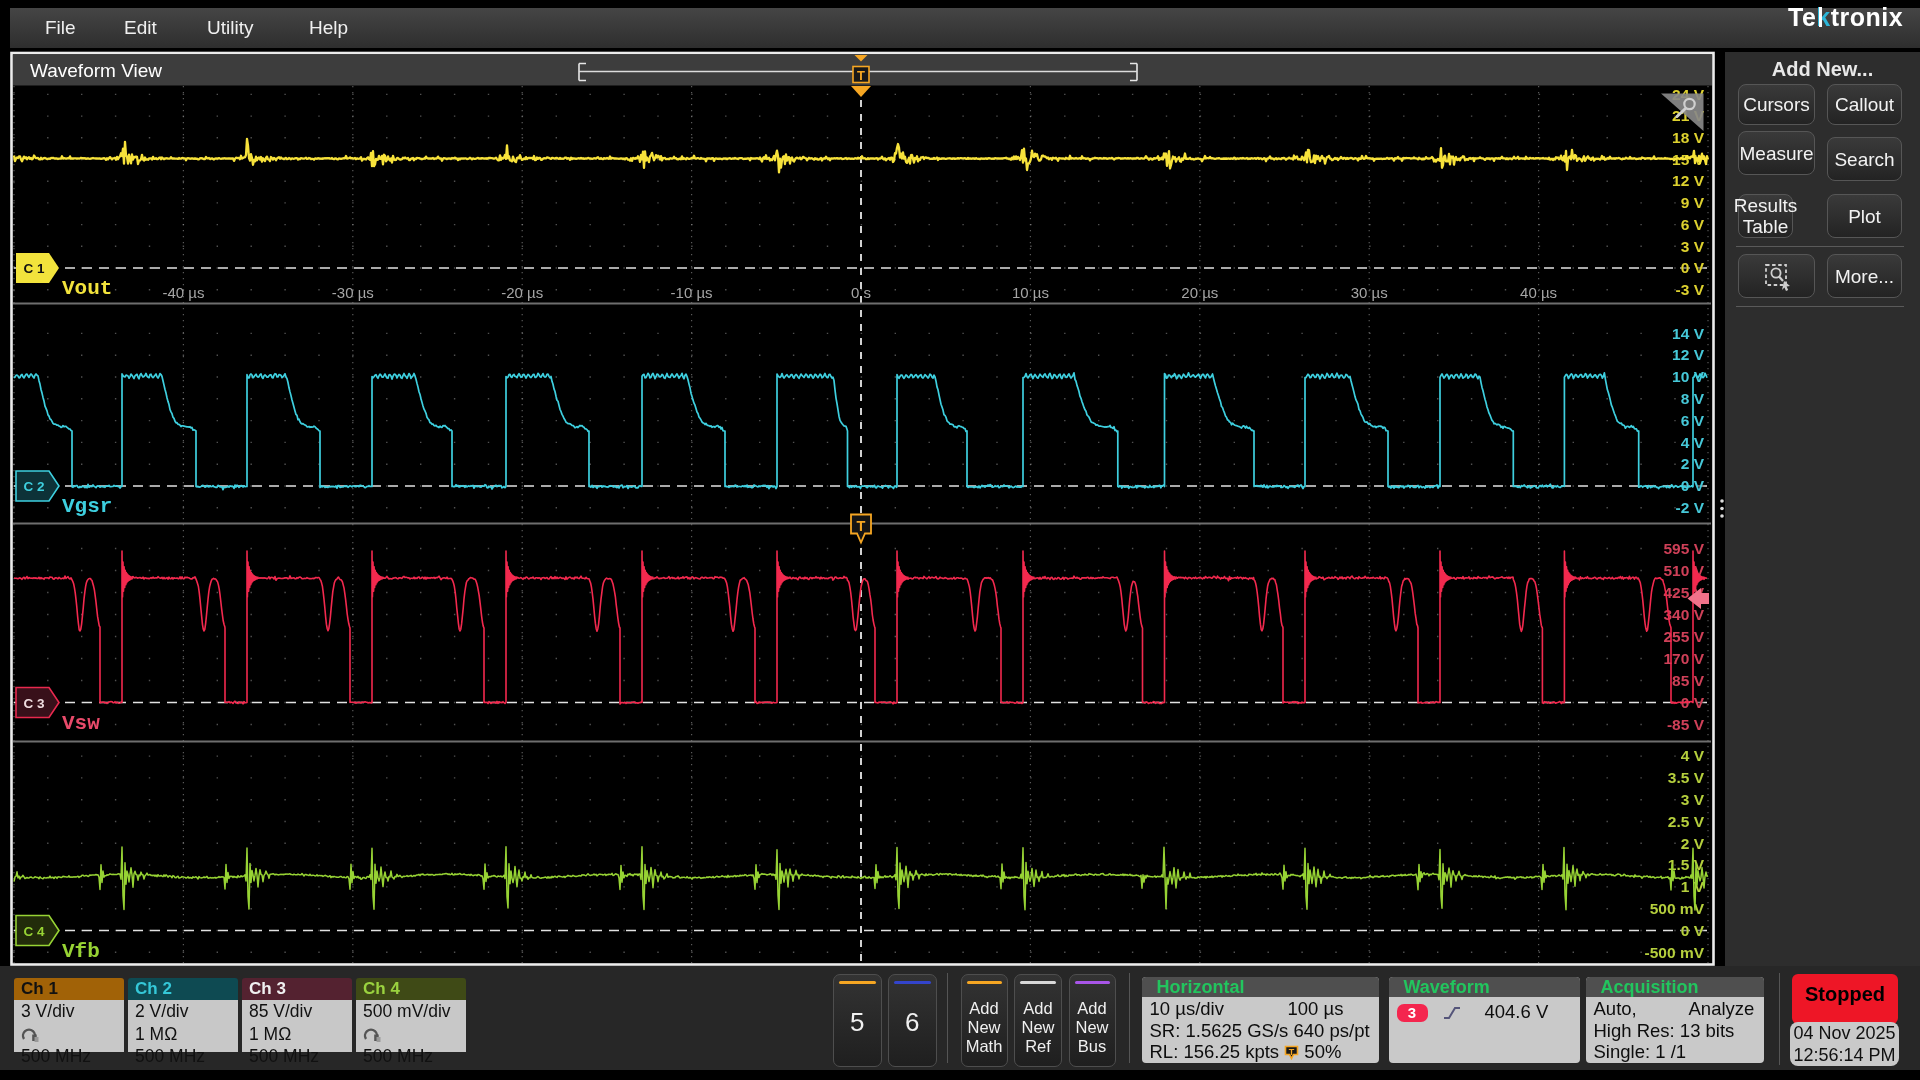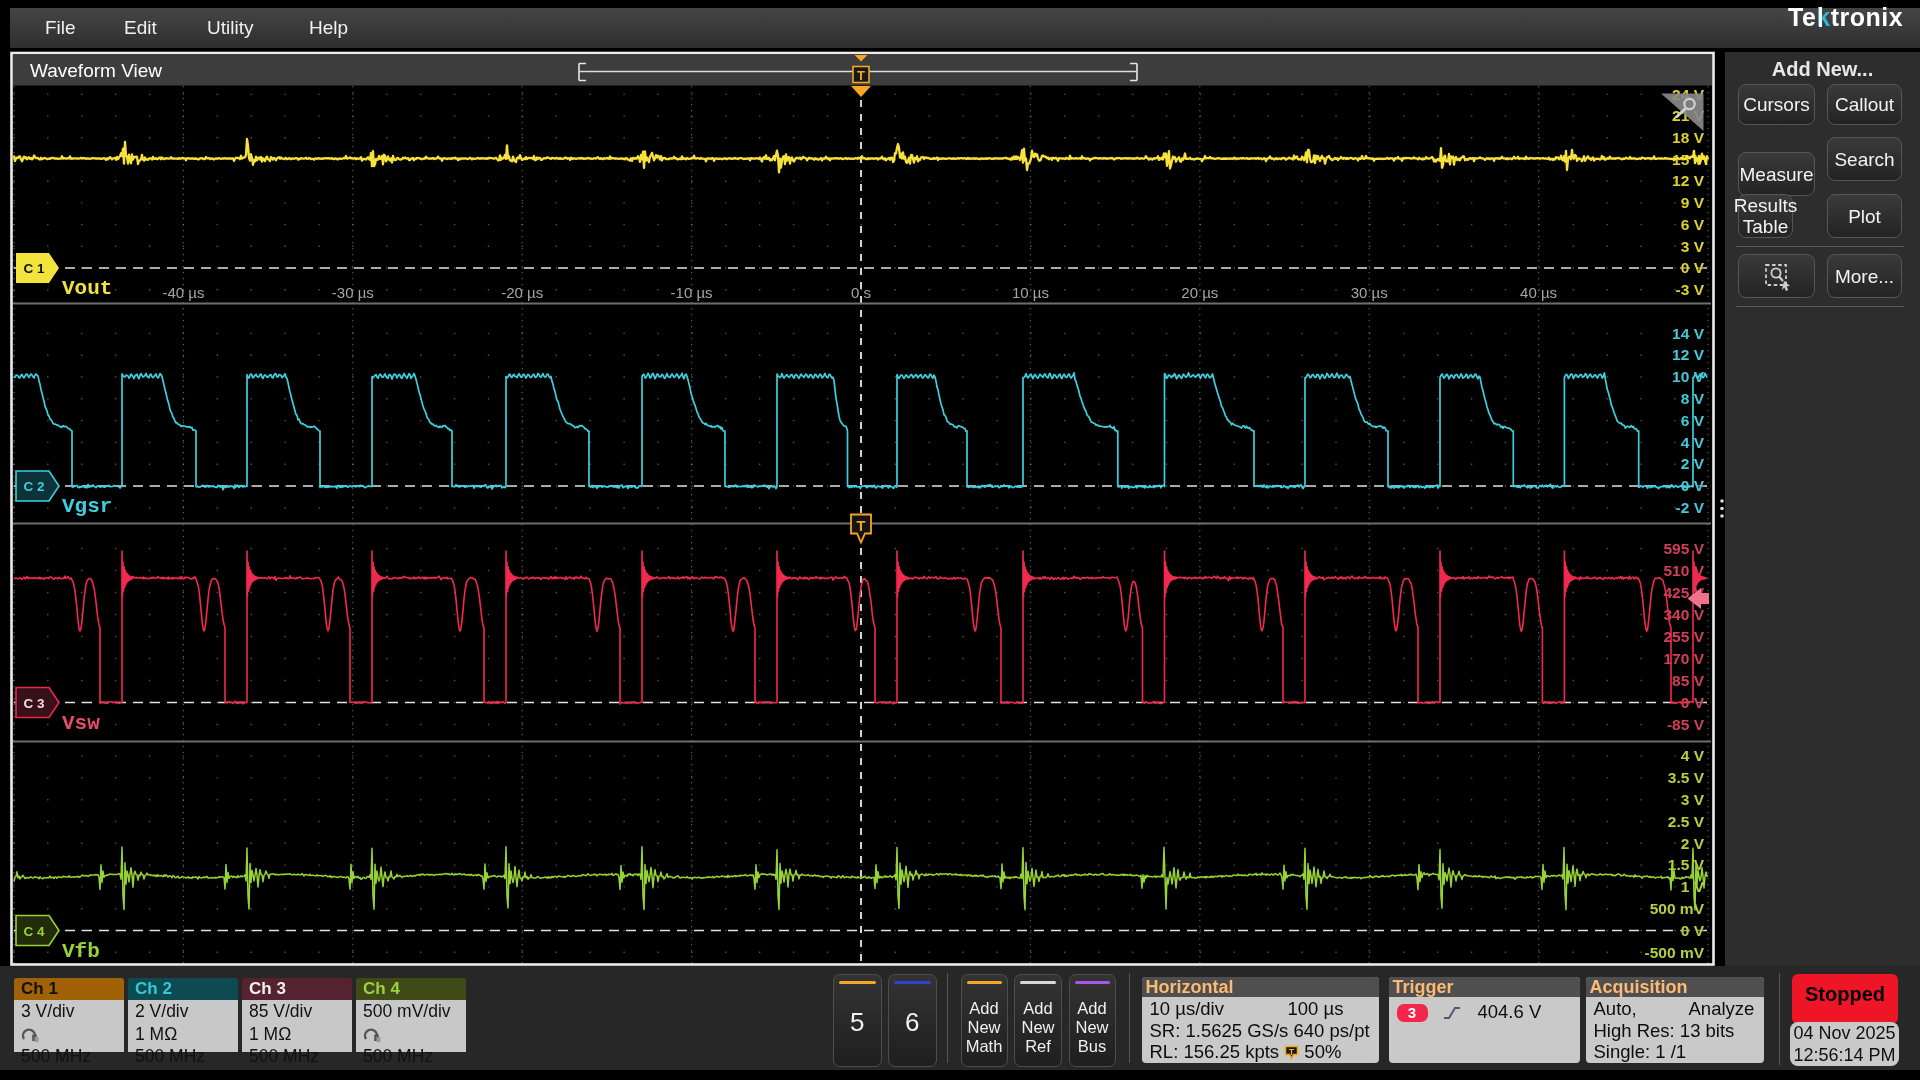--- a/index.html
+++ b/index.html
@@ -13,21 +13,21 @@
 .bbar{position:absolute;left:0;top:966px;width:1920px;height:104px;background:#272727}
 .chbadge{position:absolute;top:12px;width:110px;height:90px;border-radius:3px;overflow:hidden}
 .chh{height:22px;font-size:17px;font-weight:bold;padding-left:7px;line-height:22px}
 .chb{height:52px;background:#c8c8c8;color:#111;font-size:17.5px;padding-left:7px;line-height:22.5px}
 .sqbtn{position:absolute;top:8px;width:48.5px;height:93px;background:linear-gradient(#333,#1f1f1f);border:1px solid #4e4e4e;border-radius:7px;color:#f0f0f0}
 .topline{position:absolute;left:5px;right:5px;top:6px;height:3px;border-radius:2px}
 .num{position:absolute;width:100%;text-align:center;top:32px;font-size:26px}
 .addtxt{position:absolute;width:100%;text-align:center;top:24px;font-size:16.5px;line-height:19px}
 .vsep{position:absolute;top:7px;height:90px;width:1px;background:#555}
 .panel{position:absolute;top:11px;border-radius:4px;overflow:hidden;background:#c9c9c9}
-.ph{height:20px;background:#4f4f4f;color:#fdba74;font-size:18px;font-weight:bold;padding-left:4px;line-height:20px}
+.ph{height:20px;background:#4f4f4f;color:#22c55e;font-size:18px;font-weight:bold;padding-left:15px;line-height:20px}
 .pb{color:#0d0d0d;font-size:18.5px;line-height:21.5px;padding:1px 8px 0 8px;position:relative}
 .stopped{position:absolute;left:1792px;top:8px;width:106px;height:50px;background:#ee1626;border-radius:6px;color:#000000;font-weight:bold;font-size:20px;text-align:center;line-height:41px}
 .dtbox{position:absolute;left:1790px;top:56px;width:109px;height:44px;background:#c9c9c9;border-radius:8px;color:#111;font-size:18px;text-align:center;line-height:21.5px;padding-top:1px}
 </style></head><body>
 <div class="menubar">
     <span style="left:35px">File</span>
     <span style="left:114px">Edit</span>
     <span style="left:197px">Utility</span>
     <span style="left:299px">Help</span>
   </div>
@@ -122,21 +122,21 @@
     <circle cx="1689.5" cy="104" r="5.2" fill="none" stroke="#cfcfcf" stroke-width="2.2"></circle>
     <line x1="1685.5" y1="108.5" x2="1677" y2="116.5" stroke="#cfcfcf" stroke-width="3" stroke-linecap="round"></line>
     <circle cx="1722" cy="501" r="1.8" fill="#ddd"></circle>
     <circle cx="1722" cy="508.5" r="1.8" fill="#ddd"></circle>
     <circle cx="1722" cy="516" r="1.8" fill="#ddd"></circle>
   </svg>
 <div class="rpanel">
     <div class="rtitle">Add New...</div>
     <div class="pbtn" style="left:13px;top:32px;width:77px;height:41px">Cursors</div>
     <div class="pbtn" style="left:102px;top:32px;width:75px;height:41px">Callout</div>
-    <div class="pbtn" style="left:13px;top:100px;width:77px;height:44px">Measure</div>
+    <div class="pbtn" style="left:13px;top:79px;width:77px;height:44px">Measure</div>
     <div class="pbtn" style="left:102px;top:85px;width:75px;height:44px">Search</div>
     <div class="pbtn" style="left:13px;top:142px;width:55px;height:44px">Results<br>Table</div>
     <div class="pbtn" style="left:102px;top:142px;width:75px;height:44px">Plot</div>
     <div class="pbtn" style="left:13px;top:202px;width:77px;height:44px">
       <svg width="34" height="30" viewBox="0 0 34 30">
         <rect x="6" y="4" width="20" height="20" fill="none" stroke="#cfcfcf" stroke-width="1.8" stroke-dasharray="3.5 2.6"></rect>
         <circle cx="16" cy="12" r="4.6" fill="none" stroke="#cfcfcf" stroke-width="1.8"></circle>
         <line x1="19" y1="15.5" x2="23" y2="20" stroke="#cfcfcf" stroke-width="2.2"></line>
         <path d="M24 20 l6 5 -3.4 0.6 1.6 3.4 -2.2 1 -1.6,-3.4 -2.4 2.4 z" fill="#cfcfcf"></path>
       </svg>
@@ -193,24 +193,24 @@
     </div>
     <div class="vsep" style="left:1129px"></div>
     <div class="panel" style="left:1141.5px;width:237px;height:86px">
       <div class="ph">Horizontal</div>
       <div class="pb">10 µs/div<span style="position:absolute;left:146px">100 µs</span><br>SR: 1.5625 GS/s 640 ps/pt<br>RL: 156.25 kpts <svg width="15" height="15" viewBox="0 0 15 15" style="vertical-align:-2px">
           <path d="M1.5 1.5 h12 v8 l-4,0 -2,4 -2,-4 -4,0 z" fill="#1a1a1a" stroke="#f5a623" stroke-width="1.6"></path>
           <text x="7.5" y="9.5" text-anchor="middle" font-size="9" font-weight="bold" fill="#f5a623">T</text>
         </svg> 50%</div>
     </div>
     <div class="panel" style="left:1388.5px;width:191px;height:86px">
-      <div class="ph">Trigger</div>
+      <div class="ph">Waveform</div>
       <div class="pb" style="padding-top:4px"><span style="display:inline-block;background:#f4264e;color:#fff;border-radius:7px;width:31px;text-align:center;font-size:15px;height:18px;line-height:18px;font-weight:bold">3</span><svg width="20" height="16" viewBox="0 0 20 16" style="margin-left:14px;vertical-align:-3px">
           <path d="M2 13 h5 l6,-10 h5" fill="none" stroke="#55557a" stroke-width="2"></path>
-        </svg><span style="margin-left:16px">404.6 V</span></div>
+        </svg><span style="margin-left:23px">404.6 V</span></div>
     </div>
     <div class="panel" style="left:1585.5px;width:178px;height:86px">
       <div class="ph">Acquisition</div>
       <div class="pb">Auto,<span style="position:absolute;left:103px">Analyze</span><br>High Res: 13 bits<br>Single: 1 /1</div>
     </div>
     <div class="vsep" style="left:1779px;height:92px"></div>
     <div class="stopped">Stopped</div>
     <div class="dtbox">04 Nov 2025<br>12:56:14 PM</div>
     <div style="position:absolute;left:0;top:105px;width:1920px;height:10px;background:#000"></div>
   </div>

